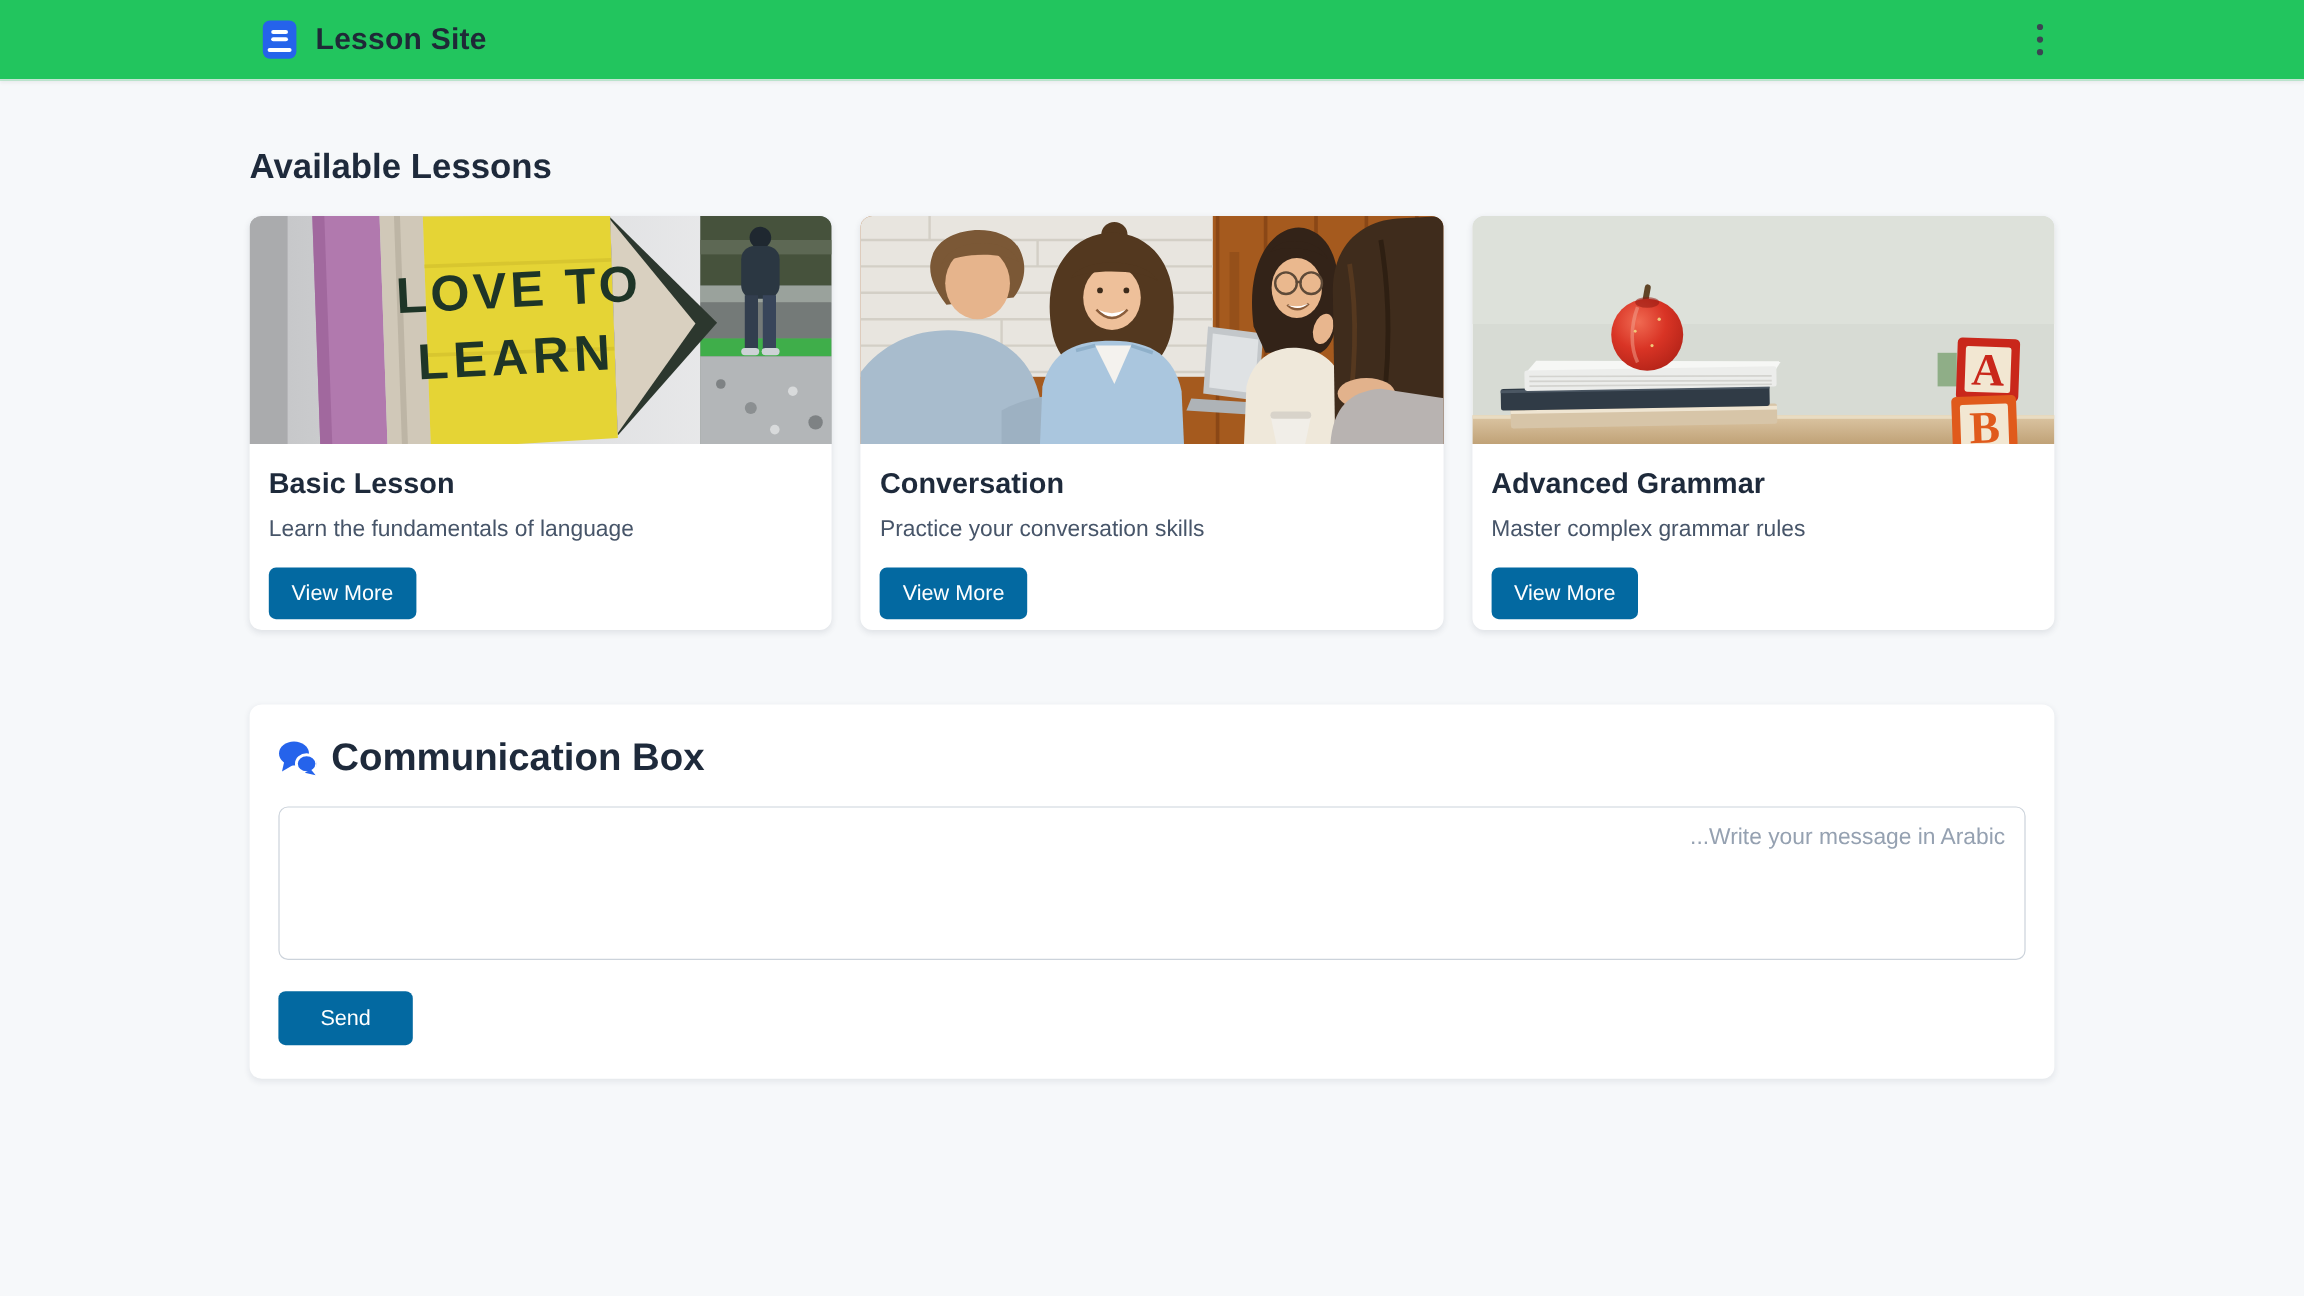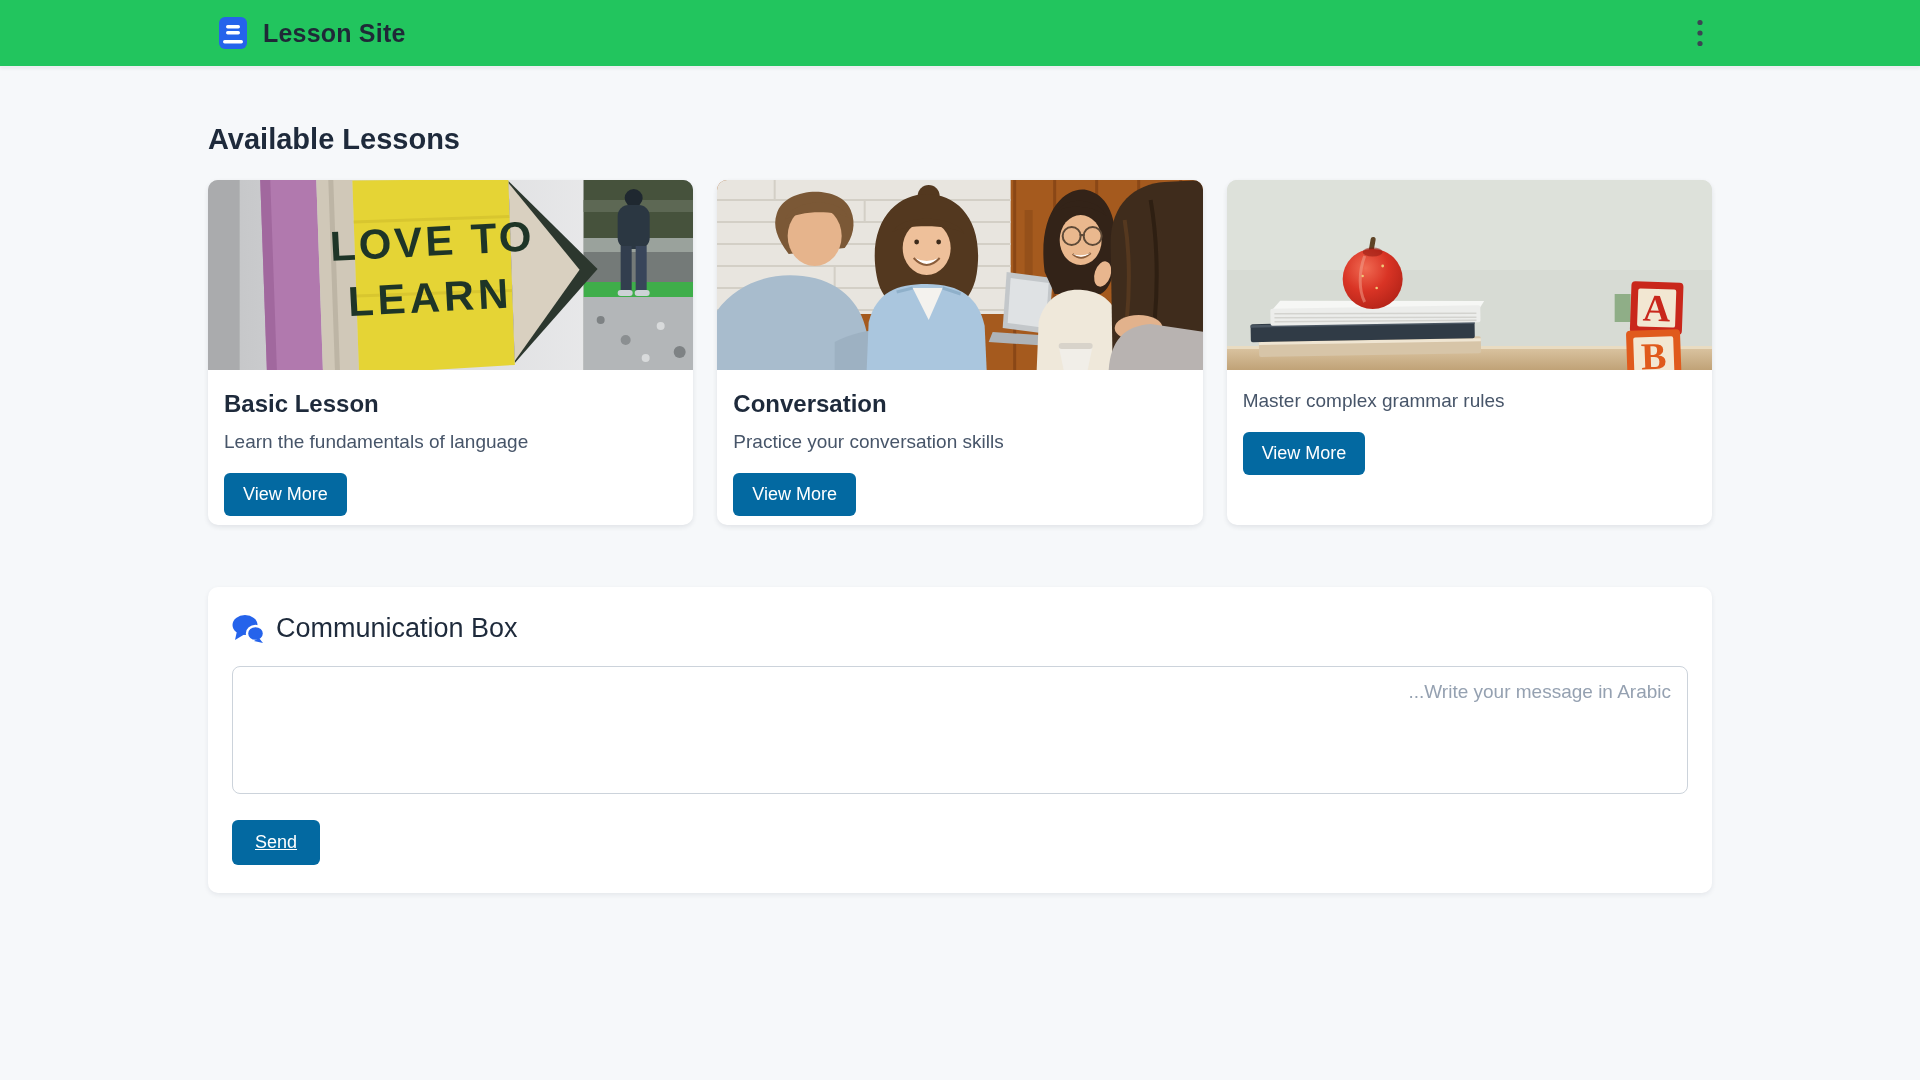--- a/index.html
+++ b/index.html
@@ -53,29 +53,29 @@
     padding: 11px 19px; font-size: 18px; font-family: inherit; cursor: pointer;
   }
   
   .comm {
     background: #fff; border-radius: 10px; margin-top: 62px;
     padding: 26px 24px 28px;
     box-shadow: 0 2px 5px rgba(30,41,59,.08);
     margin-bottom: 40px;
   }
   .comm-head { display: flex; align-items: center; gap: 12px; }
-  .comm-title { font-size: 27px; font-weight: 400; margin: 0; color: #1e2a3b; }
+  .comm-title { font-size: 32px; font-weight: 700; margin: 0; color: #1e2a3b; }
   .comm textarea {
     display: block; width: 100%; height: 128px; margin-top: 22px;
     border: 1px solid #ccd3db; border-radius: 8px;
     padding: 14px 16px; font-size: 19px; font-family: inherit;
     color: #334155; resize: none; background: #fff;
   }
   .comm textarea::placeholder { color: #95a1b1; }
-  .send-btn { margin-top: 26px; padding: 12px 23px; text-decoration: underline; }
+  .send-btn { margin-top: 26px; padding: 12px 35px; }
   
   .sign-text { font-family: "Liberation Sans", sans-serif; font-weight: 700; }
   .block-letter { font-family: "Liberation Serif", serif; font-weight: 700; }
 </style>
 </head>
 <body>
 
 <header class="topbar">
   <div class="topbar-inner">
     <div class="brand">
@@ -288,20 +288,21 @@
           </g>
           <rect x="404" y="182" width="46" height="8" fill="#e5c32e"></rect>
           <g transform="rotate(-2 428 172)">
             <rect x="402" y="150" width="54" height="44" rx="4" fill="#e05a1c"></rect>
             <rect x="409" y="157" width="40" height="37" rx="2" fill="#f2e7d2"></rect>
             <text class="block-letter" x="429" y="189" font-size="38" fill="#e05a1c" text-anchor="middle">B</text>
           </g>
         </svg>
       </div>
       <div class="card-body">
+        <h3 class="card-title">Advanced Grammar</h3>
         <p class="card-desc">Master complex grammar rules</p>
         <button class="btn">View More</button>
       </div>
     </div>
   </div>
 
   <section class="comm">
     <div class="comm-head">
       <span style="display:flex;">
         <svg width="32" height="30" viewBox="0 0 32 30" aria-hidden="true">

